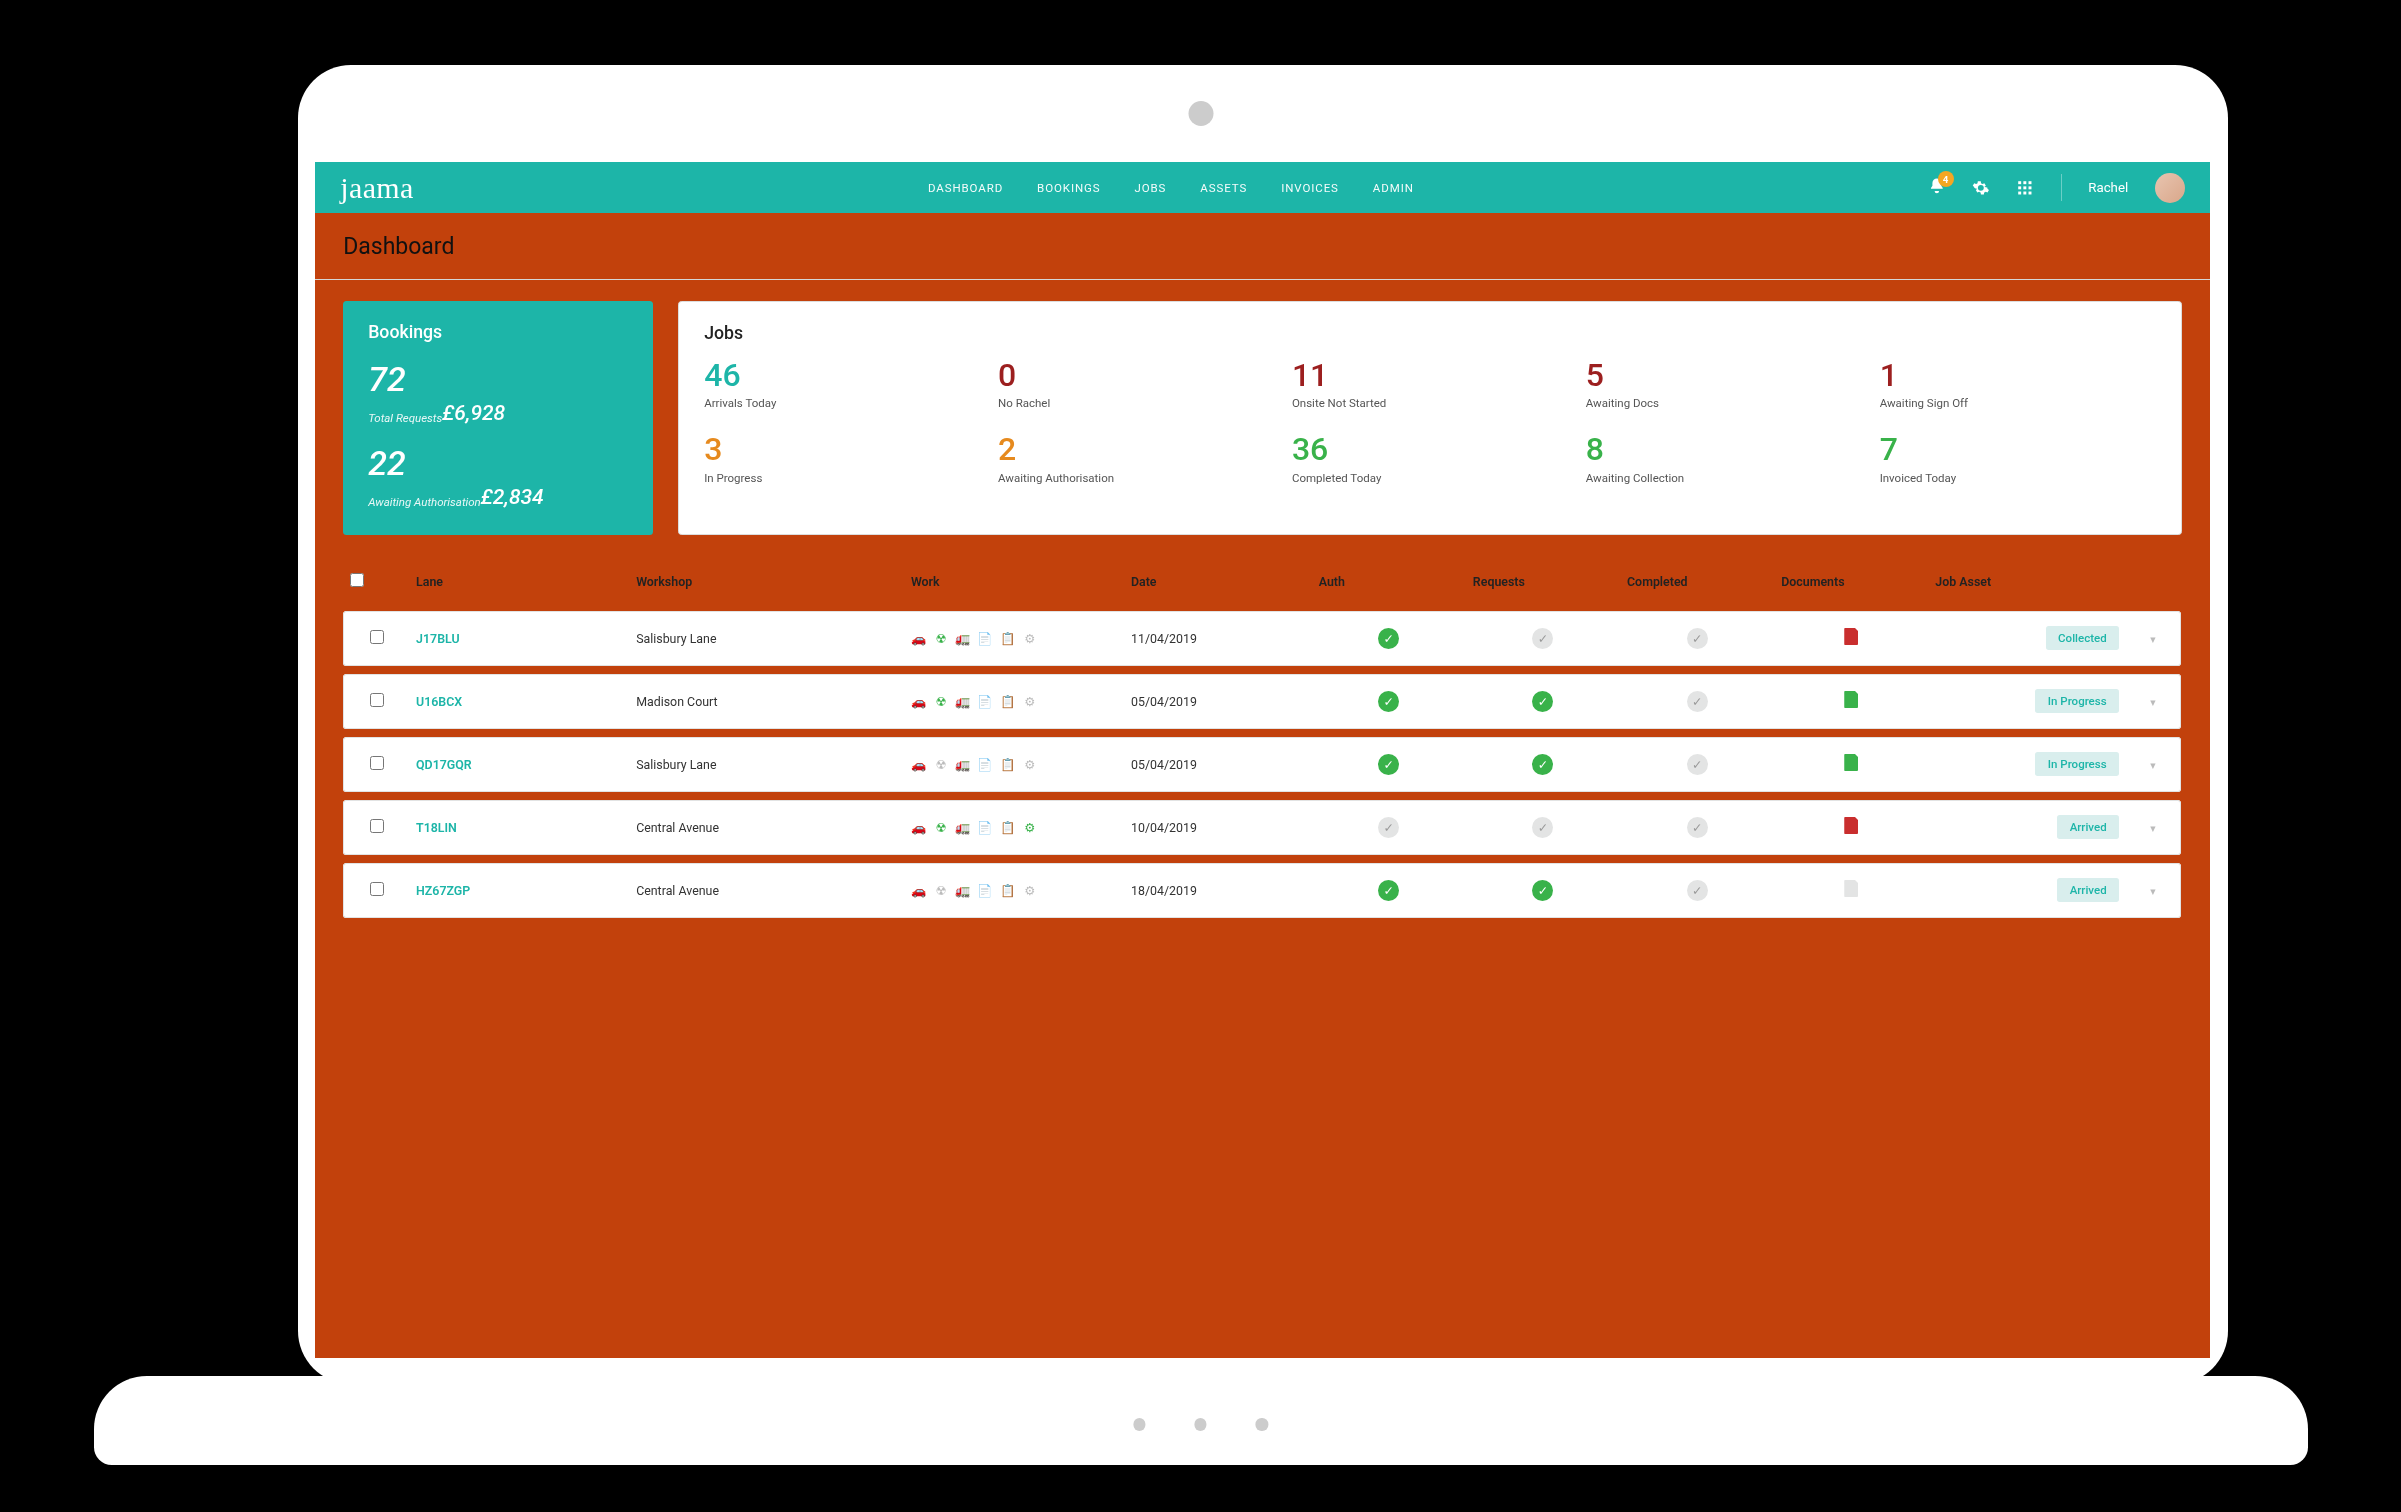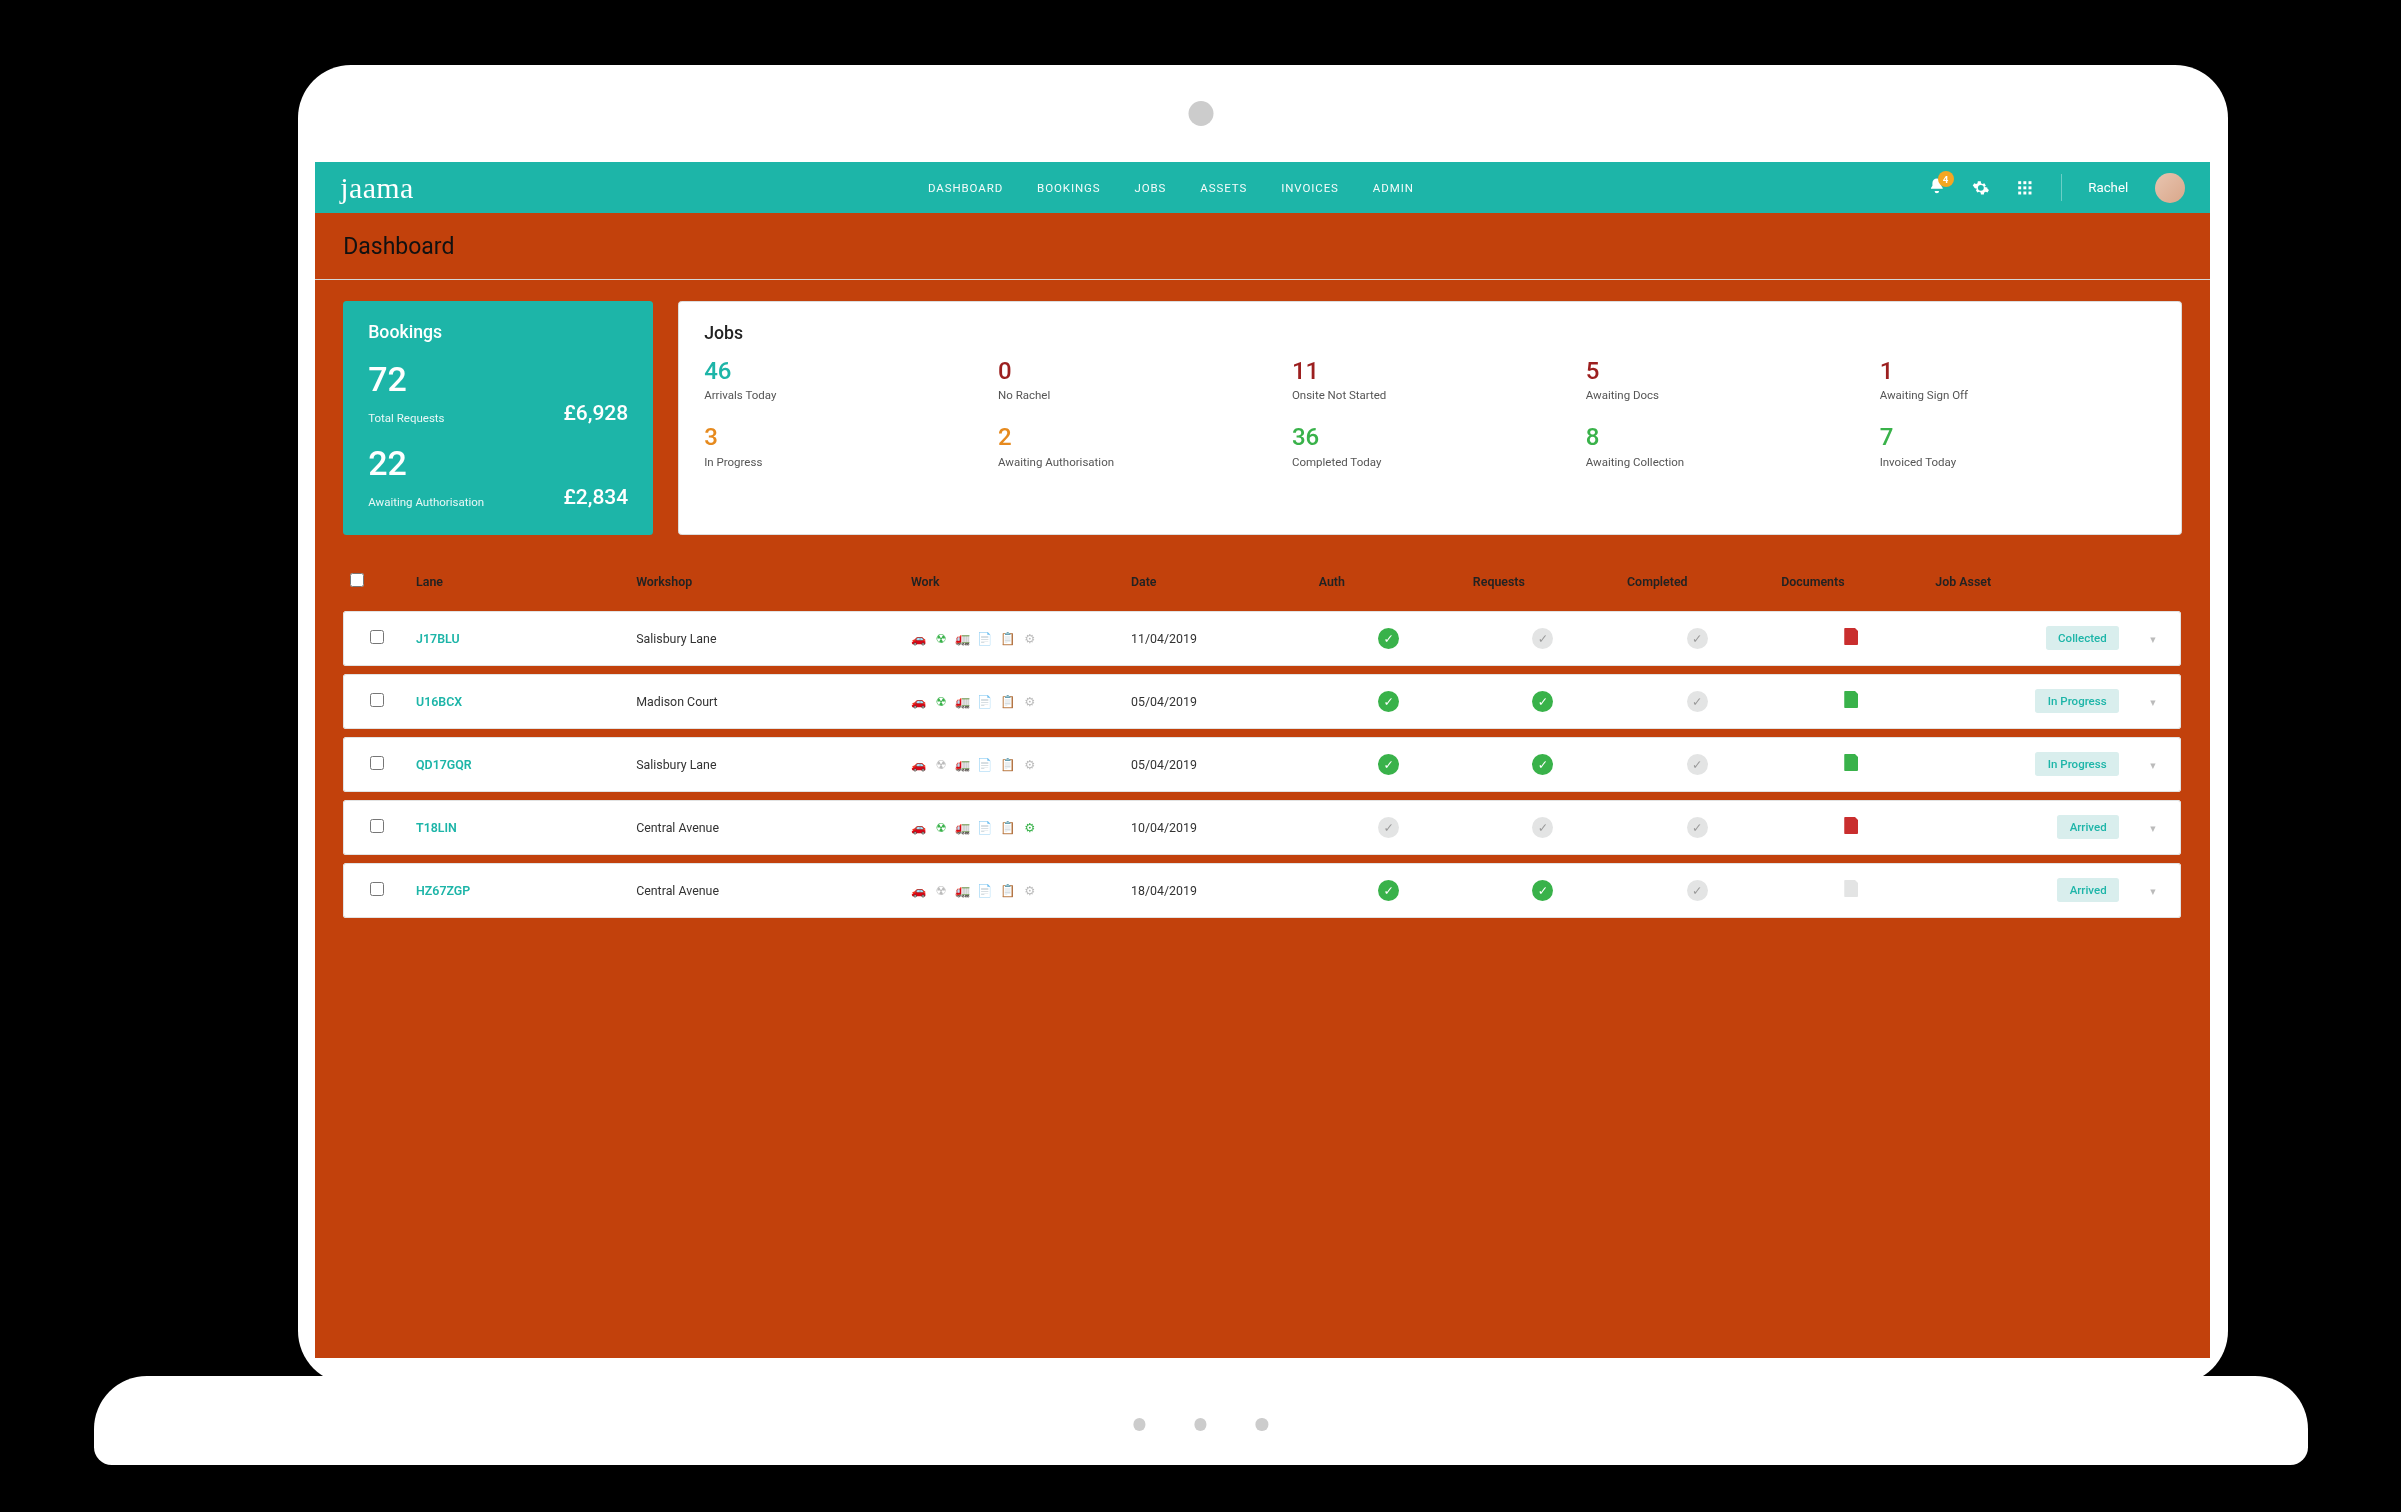--- a/index.html
+++ b/index.html
@@ -162,23 +162,23 @@
     border-radius: 3.5px;
     padding: 21px 25px 26.6px 25px;
   }
   .card-bookings h3 {
     font-size: 17.7px;
     font-weight: 500;
     margin-bottom: 19.5px;
   }
   .booking-row {
     display: flex;
-    justify-content: space-between;
     align-items: flex-end;
     margin-bottom: 21px;
+    font-style: italic;
   }
   .booking-row:last-child { margin-bottom: 0; }
   .booking-big {
     font-size: 34px;
     font-weight: 500;
     line-height: 1;
   }
   .booking-sub {
     font-size: 11.5px;
     opacity: 0.9;
@@ -201,21 +201,21 @@
     margin-bottom: 16px;
     color: #222;
   }
   .jobs-grid {
     display: grid;
     grid-template-columns: repeat(5, 1fr);
     row-gap: 23px;
     column-gap: 17.7px;
   }
   .job-stat-value {
-    font-size: 24px;
+    font-size: 32px;
     font-weight: 500;
     line-height: 1;
   }
   .job-stat-label {
     font-size: 11.5px;
     color: #555;
     margin-top: 5.3px;
   }
   .c-teal { color: #1db5a8; }
   .c-red { color: #9c1f1f; }

